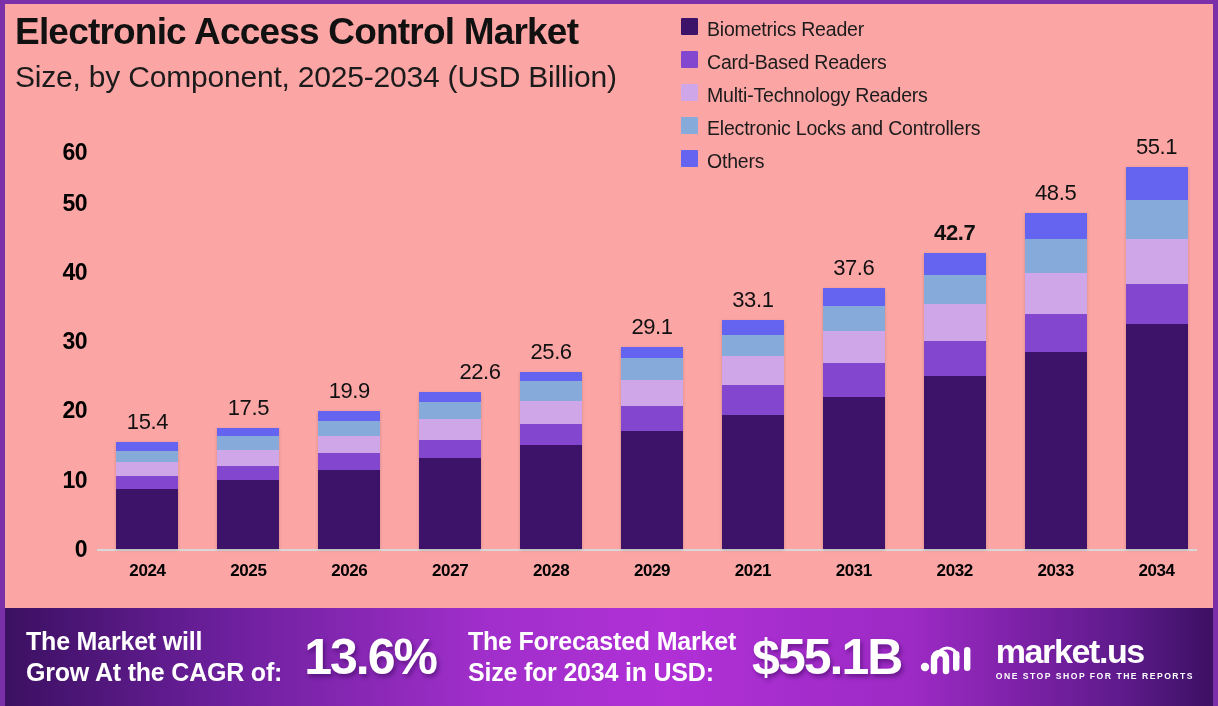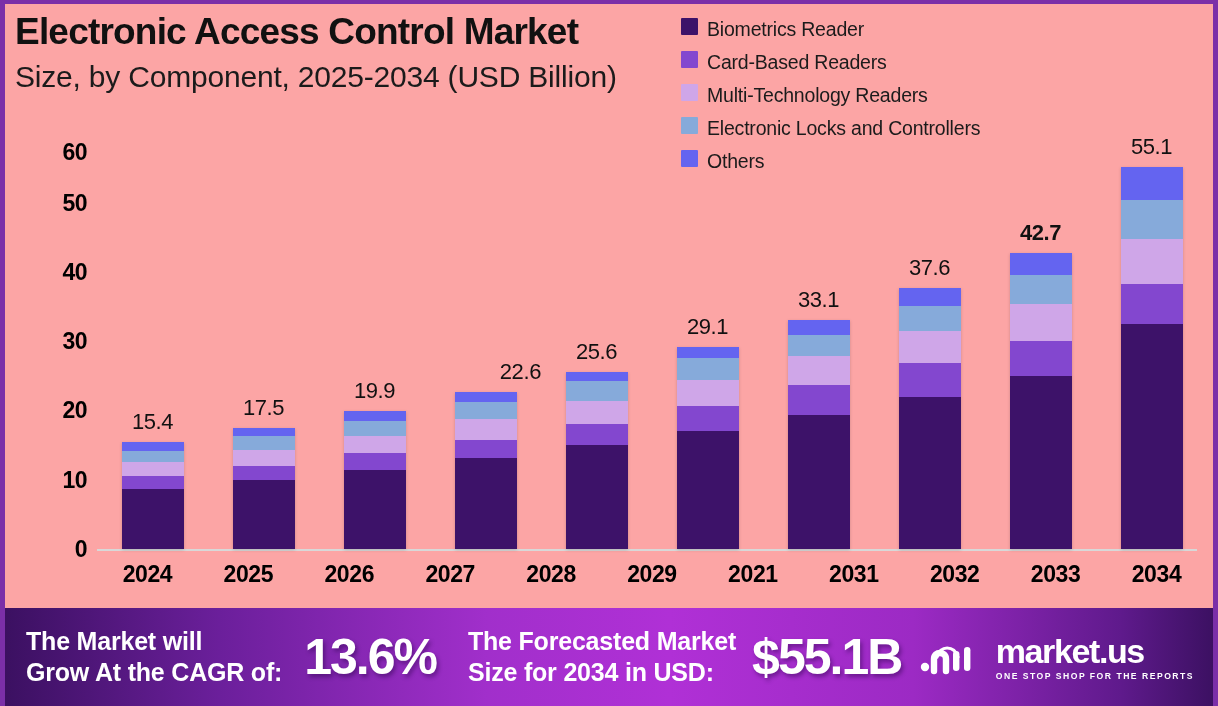--- a/index.html
+++ b/index.html
@@ -133,21 +133,21 @@
 
   #x-axis {
     position: absolute;
     left: 92px; top: 447px;
     width: 1110px;
     display: flex;
   }
   .x-tick {
     flex: 1 1 0;
     text-align: center;
-    font-size: 23px;
+    font-size: 17px;
     font-weight: 700;
     color: #000000;
     letter-spacing: -0.4px;
   }
 
   
   #footer {
     position: absolute;
     left: -5px; right: -5px; bottom: 0;
     height: 98px;
@@ -336,20 +336,30 @@
           </div>
         </div>
         <div class="bar-slot">
           <div class="bar-value" style="bottom: 302.911px; font-weight: bold;">42.7</div>
           <div class="bar-stack" style="height: 295.911px;">
             <div class="bar-seg" title="Others: 3.1" style="height: 21.483px; background: rgb(100, 100, 240);"></div>
             <div class="bar-seg" title="Electronic Locks and Controllers: 4.3" style="height: 29.799px; background: rgb(134, 170, 218);"></div>
             <div class="bar-seg" title="Multi-Technology Readers: 5.3" style="height: 36.729px; background: rgb(207, 166, 232);"></div>
             <div class="bar-seg" title="Card-Based Readers: 5.1" style="height: 35.343px; background: rgb(131, 71, 207);"></div>
             <div class="bar-seg" title="Biometrics Reader: 24.9" style="height: 172.557px; background: rgb(61, 18, 105);"></div>
+          </div>
+        </div>
+        <div class="bar-slot">
+          <div class="bar-value" style="bottom: 343.105px;">48.5</div>
+          <div class="bar-stack" style="height: 336.105px;">
+            <div class="bar-seg" title="Others: 3.8" style="height: 26.334px; background: rgb(100, 100, 240);"></div>
+            <div class="bar-seg" title="Electronic Locks and Controllers: 4.8" style="height: 33.264px; background: rgb(134, 170, 218);"></div>
+            <div class="bar-seg" title="Multi-Technology Readers: 6" style="height: 41.58px; background: rgb(207, 166, 232);"></div>
+            <div class="bar-seg" title="Card-Based Readers: 5.5" style="height: 38.115px; background: rgb(131, 71, 207);"></div>
+            <div class="bar-seg" title="Biometrics Reader: 28.4" style="height: 196.812px; background: rgb(61, 18, 105);"></div>
           </div>
         </div>
         <div class="bar-slot">
           <div class="bar-value" style="bottom: 388.843px;">55.1</div>
           <div class="bar-stack" style="height: 381.843px;">
             <div class="bar-seg" title="Others: 4.8" style="height: 33.264px; background: rgb(100, 100, 240);"></div>
             <div class="bar-seg" title="Electronic Locks and Controllers: 5.5" style="height: 38.115px; background: rgb(134, 170, 218);"></div>
             <div class="bar-seg" title="Multi-Technology Readers: 6.6" style="height: 45.738px; background: rgb(207, 166, 232);"></div>
             <div class="bar-seg" title="Card-Based Readers: 5.8" style="height: 40.194px; background: rgb(131, 71, 207);"></div>
             <div class="bar-seg" title="Biometrics Reader: 32.4" style="height: 224.532px; background: rgb(61, 18, 105);"></div>

